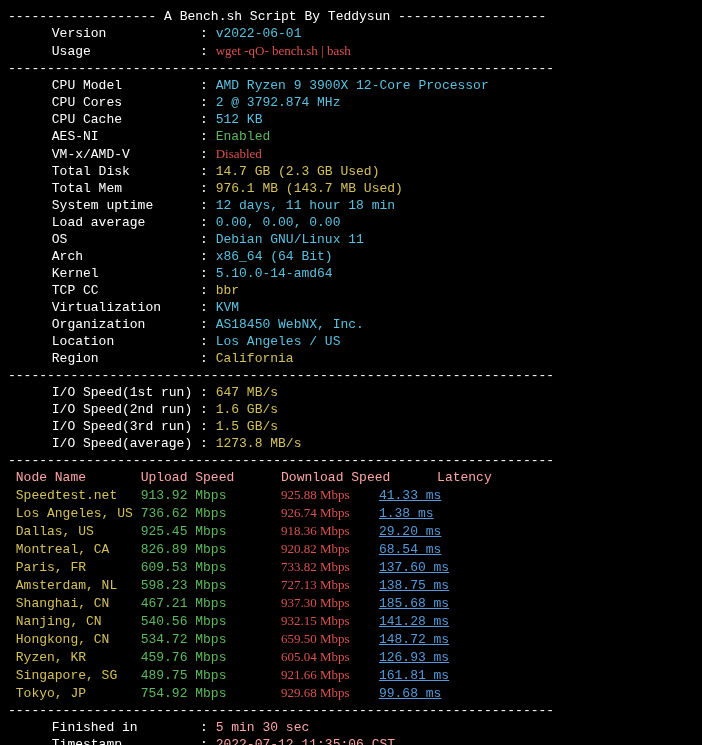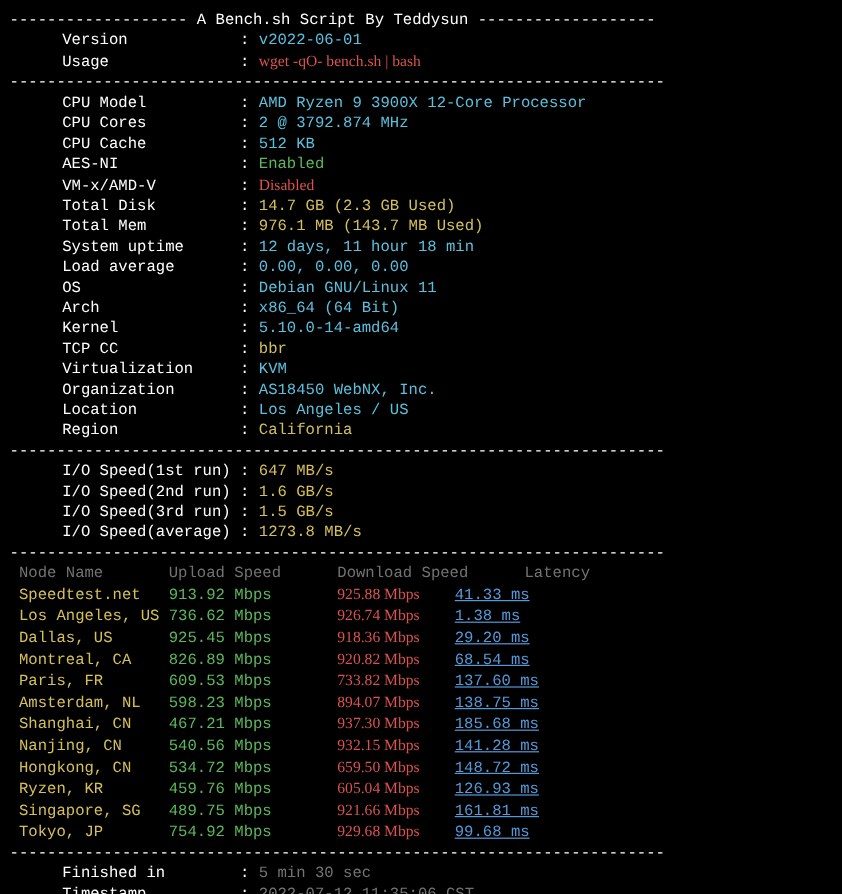--- a/index.html
+++ b/index.html
@@ -12,21 +12,21 @@
       padding: 8px;
       width: 702px;
       box-sizing: border-box;
     }
     .dash { color: #fff; }
     .lbl { color: #fff; margin-left: 36px; }
     .c-cyan { color: #5bc0de; text-align: right; }
     .c-yellow { color: #d4c05a; font-family: Liberation Mono, monospace; }
     .c-green { color: #5cb85c; }
     .c-red { color: #d9534f; font-family: Liberation Serif, serif; }
-    .c-white { color: #737373; }
+    .c-white { color: #fca5a5; }
     .c-blue { color: #5599d8; text-decoration: underline; }
     pre { margin: 0; font-family: inherit; }
     .row { white-space: pre; }
   </style>
 </head>
 <body>
 
 <pre><span class="row dash">------------------- A Bench.sh Script By Teddysun -------------------</span>
 <span class="row"><span class="lbl"> Version            : </span><span class="c-cyan">v2022-06-01</span></span>
 <span class="row"><span class="lbl"> Usage              : </span><span class="c-red">wget -qO- bench.sh | bash</span></span>
@@ -53,21 +53,21 @@
 <span class="row"><span class="lbl"> I/O Speed(2nd run) : </span><span class="c-yellow">1.6 GB/s</span></span>
 <span class="row"><span class="lbl"> I/O Speed(3rd run) : </span><span class="c-yellow">1.5 GB/s</span></span>
 <span class="row"><span class="lbl"> I/O Speed(average) : </span><span class="c-yellow">1273.8 MB/s</span></span>
 <span class="row dash">----------------------------------------------------------------------</span>
 <span class="row"><span class="c-white" id="h-node"> Node Name       </span><span class="c-white" id="h-up">Upload Speed      </span><span class="c-white" id="h-down">Download Speed      </span><span class="c-white" id="h-lat">Latency</span></span>
 <span class="row"><span class="c-yellow"> Speedtest.net   </span><span class="c-green">913.92 Mbps       </span><span class="c-red">925.88 Mbps         </span><span class="c-blue">41.33 ms</span></span>
 <span class="row"><span class="c-yellow"> Los Angeles, US </span><span class="c-green">736.62 Mbps       </span><span class="c-red">926.74 Mbps         </span><span class="c-blue">1.38 ms</span></span>
 <span class="row"><span class="c-yellow"> Dallas, US      </span><span class="c-green">925.45 Mbps       </span><span class="c-red">918.36 Mbps         </span><span class="c-blue">29.20 ms</span></span>
 <span class="row"><span class="c-yellow"> Montreal, CA    </span><span class="c-green">826.89 Mbps       </span><span class="c-red">920.82 Mbps         </span><span class="c-blue">68.54 ms</span></span>
 <span class="row"><span class="c-yellow"> Paris, FR       </span><span class="c-green">609.53 Mbps       </span><span class="c-red">733.82 Mbps         </span><span class="c-blue">137.60 ms</span></span>
-<span class="row"><span class="c-yellow"> Amsterdam, NL   </span><span class="c-green">598.23 Mbps       </span><span class="c-red">894.07 Mbps         </span><span class="c-blue">138.75 ms</span></span>
+<span class="row"><span class="c-yellow"> Amsterdam, NL   </span><span class="c-green">598.23 Mbps       </span><span class="c-red">727.13 Mbps         </span><span class="c-blue">138.75 ms</span></span>
 <span class="row"><span class="c-yellow"> Shanghai, CN    </span><span class="c-green">467.21 Mbps       </span><span class="c-red">937.30 Mbps         </span><span class="c-blue">185.68 ms</span></span>
 <span class="row"><span class="c-yellow"> Nanjing, CN     </span><span class="c-green">540.56 Mbps       </span><span class="c-red">932.15 Mbps         </span><span class="c-blue">141.28 ms</span></span>
 <span class="row"><span class="c-yellow"> Hongkong, CN    </span><span class="c-green">534.72 Mbps       </span><span class="c-red">659.50 Mbps         </span><span class="c-blue">148.72 ms</span></span>
 <span class="row"><span class="c-yellow"> Ryzen, KR       </span><span class="c-green">459.76 Mbps       </span><span class="c-red">605.04 Mbps         </span><span class="c-blue">126.93 ms</span></span>
 <span class="row"><span class="c-yellow"> Singapore, SG   </span><span class="c-green">489.75 Mbps       </span><span class="c-red">921.66 Mbps         </span><span class="c-blue">161.81 ms</span></span>
 <span class="row"><span class="c-yellow"> Tokyo, JP       </span><span class="c-green">754.92 Mbps       </span><span class="c-red">929.68 Mbps         </span><span class="c-blue">99.68 ms</span></span>
 <span class="row dash">----------------------------------------------------------------------</span>
 <span class="row"><span class="lbl"> Finished in        : </span><span class="c-white">5 min 30 sec</span></span>
 <span class="row"><span class="lbl"> Timestamp          : </span><span class="c-white">2022-07-12 11:35:06 CST</span></span>
 <span class="row dash">----------------------------------------------------------------------</span>

